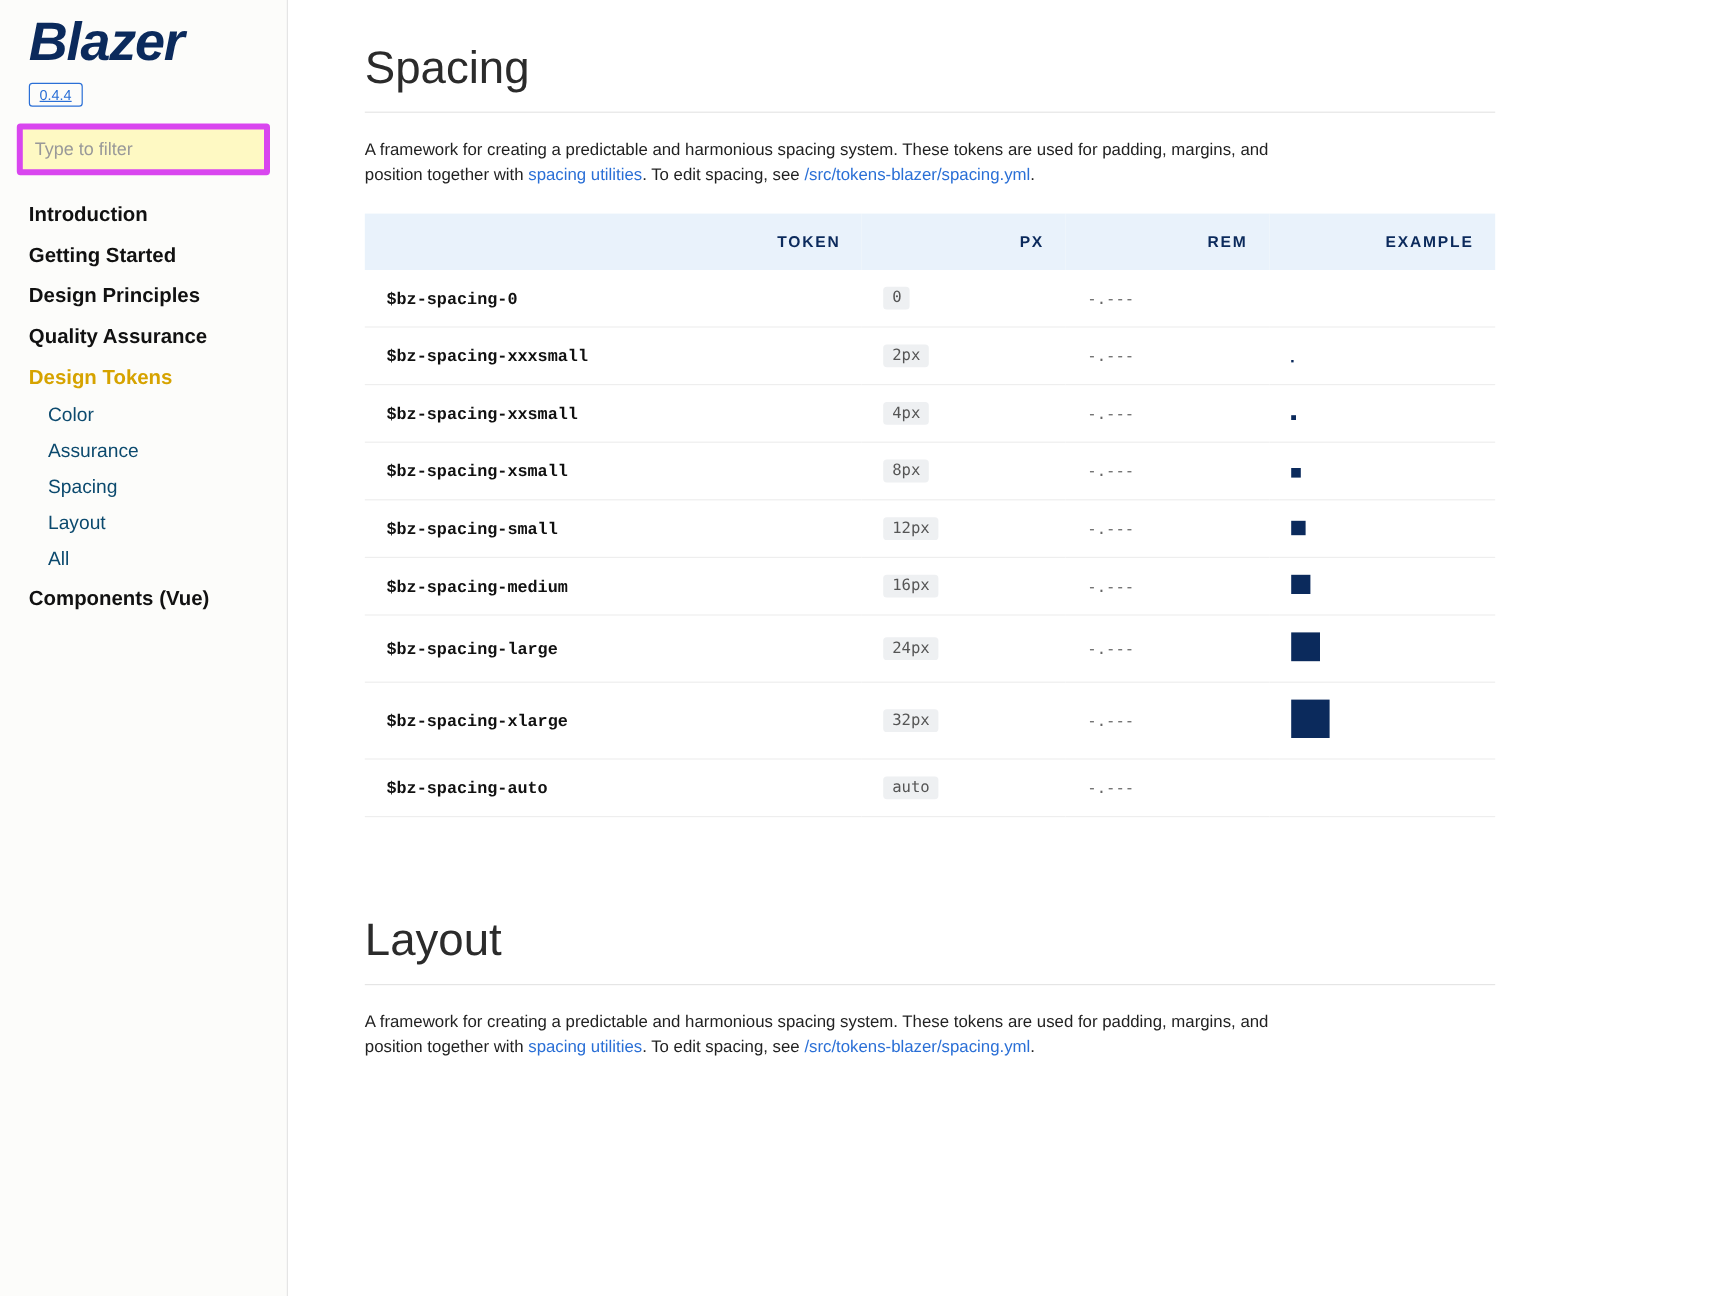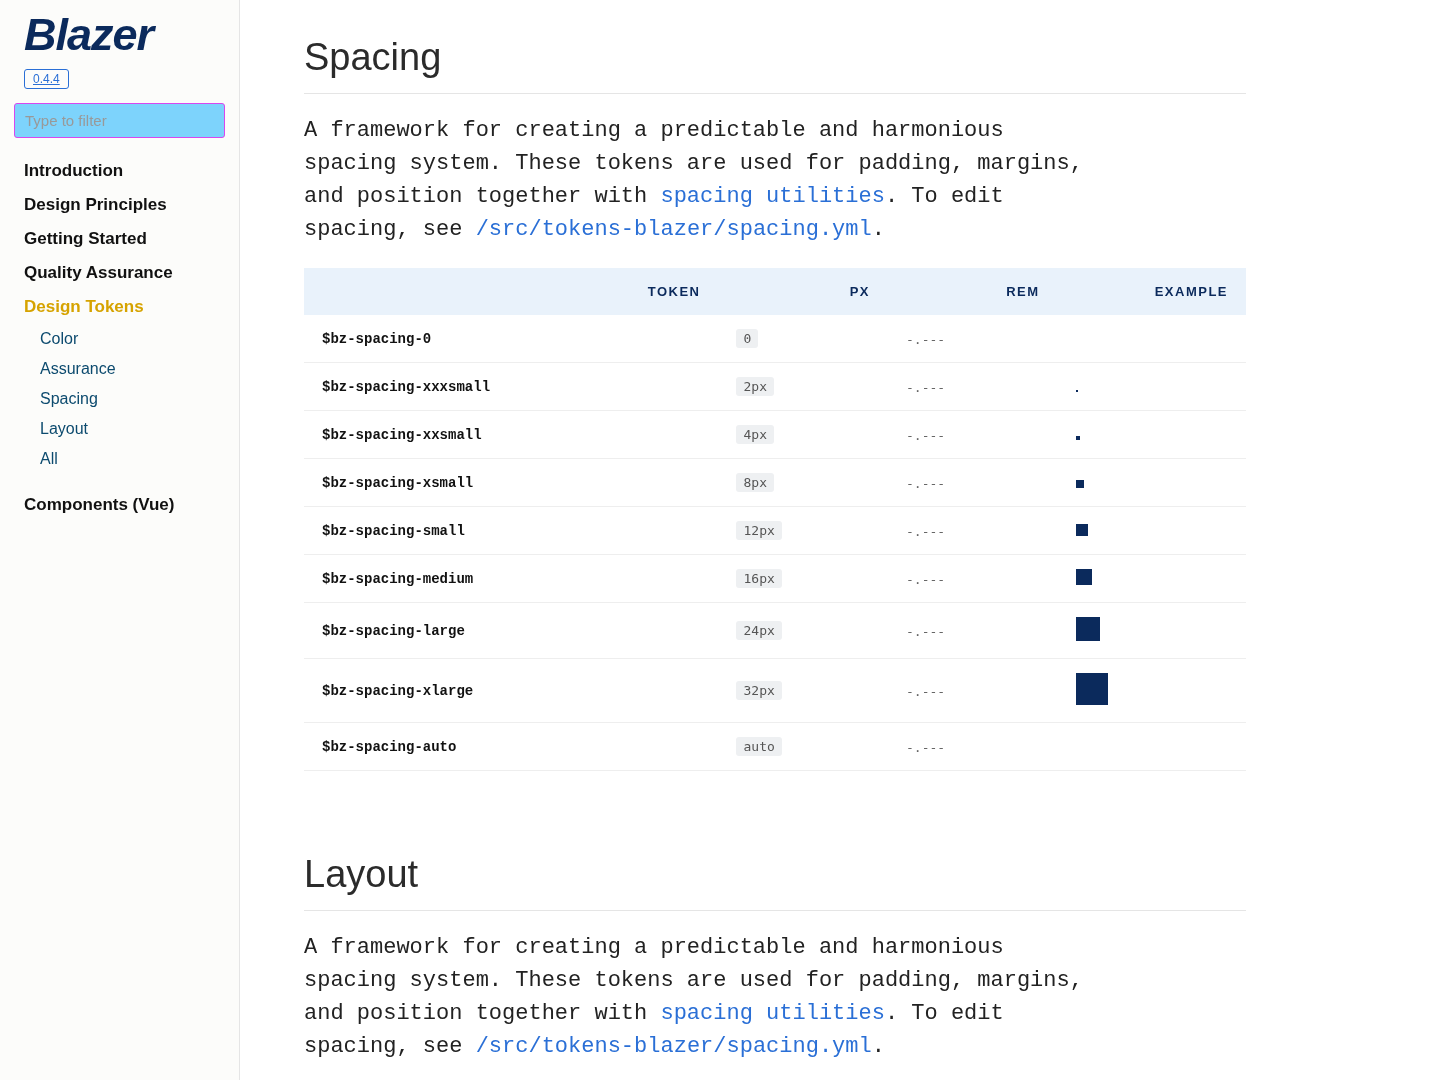--- a/index.html
+++ b/index.html
@@ -42,22 +42,22 @@
     border-radius: 3px;
     margin: 6px 0 0 24px;
     text-decoration: underline;
   }
   .filter-wrap {
     padding: 14px 14px 10px 14px;
   }
   .filter-input {
     width: 100%;
     padding: 8px 10px;
-    border: 1px solid #d946ef;
-    background: #7dd3fc;
+    border: 5px solid #d946ef;
+    background: #fef9c3;
     border-radius: 3px;
     font-size: 15px;
     color: #555;
   }
   .filter-input::placeholder { color: #999; }
   .nav {
     padding: 6px 0;
   }
   .nav-item {
     padding: 7px 24px;
@@ -87,26 +87,25 @@
   }
   h1.section-title {
     font-size: 38px;
     font-weight: 400;
     color: #2b2b2b;
     padding: 12px 0 14px 0;
     border-bottom: 1px solid #e5e5e5;
     margin-bottom: 20px;
   }
   .intro {
-    font-size: 22px;
+    font-size: 14px;
     line-height: 1.5;
     color: #222;
     max-width: 780px;
     margin-bottom: 22px;
-    font-family: Liberation Mono, monospace;
   }
   .intro a {
     color: #2a6fd6;
     text-decoration: none;
   }
   .token-table {
     width: 100%;
     border-collapse: collapse;
   }
   .token-table thead th {
@@ -165,32 +164,32 @@
     </div>
   </div>
   <span class="version-badge">0.4.4</span>
 
   <div class="filter-wrap">
     <input class="filter-input" placeholder="Type to filter" style="">
   </div>
 
   <nav class="nav">
     <div class="nav-item">Introduction</div>
+    <div class="nav-item">Getting Started</div>
     <div class="nav-item">Design Principles</div>
-    <div class="nav-item">Getting Started</div>
     <div class="nav-item">Quality Assurance</div>
     <div class="nav-item active">Design Tokens</div>
 
     <div class="sub-item">Color</div>
     <div class="sub-item">Assurance</div>
     <div class="sub-item">Spacing</div>
     <div class="sub-item">Layout</div>
     <div class="sub-item">All</div>
 
-    <div class="nav-item" style="margin-top:14px">Components (Vue)</div>
+    <div class="nav-item" style="">Components (Vue)</div>
   </nav>
 </aside>
 
 <main class="main">
   <div class="content">
 
     <h1 class="section-title">Spacing</h1>
     <p class="intro">
       <span>A framework for creating a predictable and harmonious spacing system. These tokens are used for padding, margins, and position together with </span><a href="#">spacing utilities</a><span>. To edit spacing, see </span><a href="#">/src/tokens-blazer/spacing.yml</a><span>.</span>
     </p>

